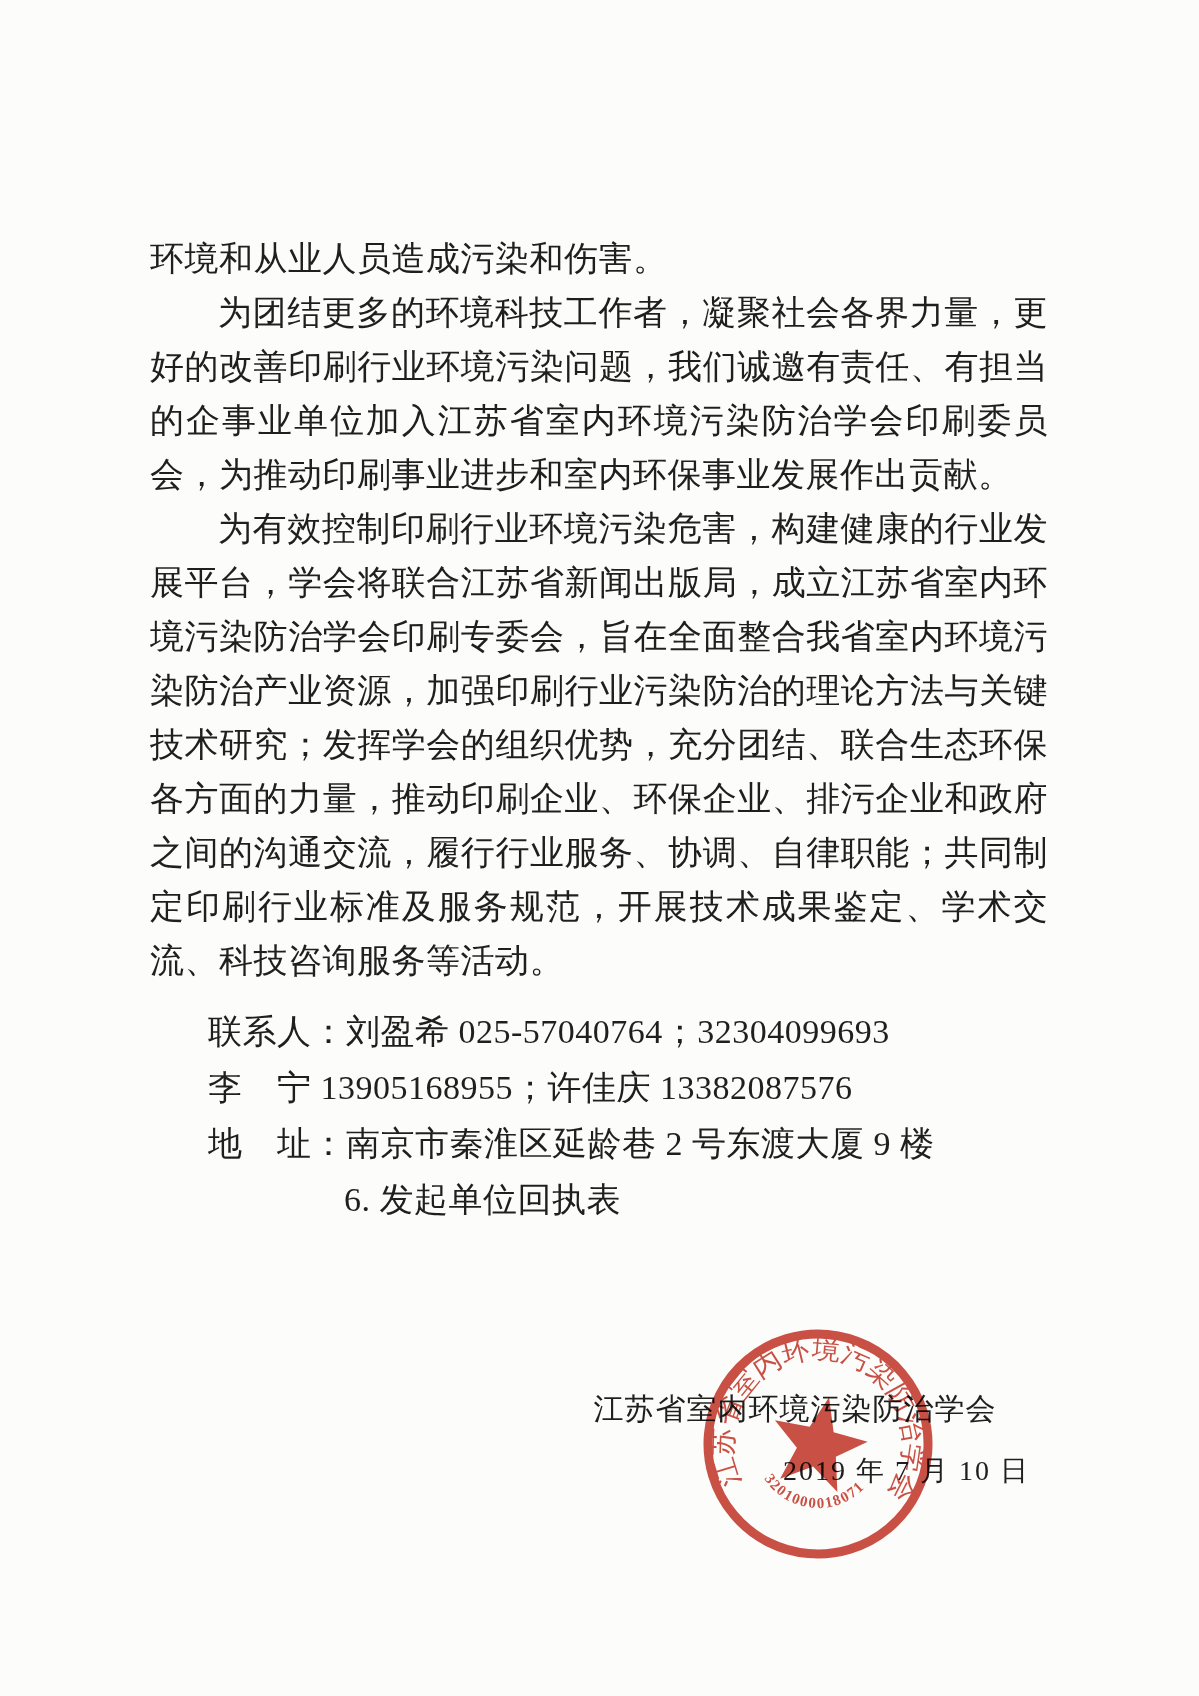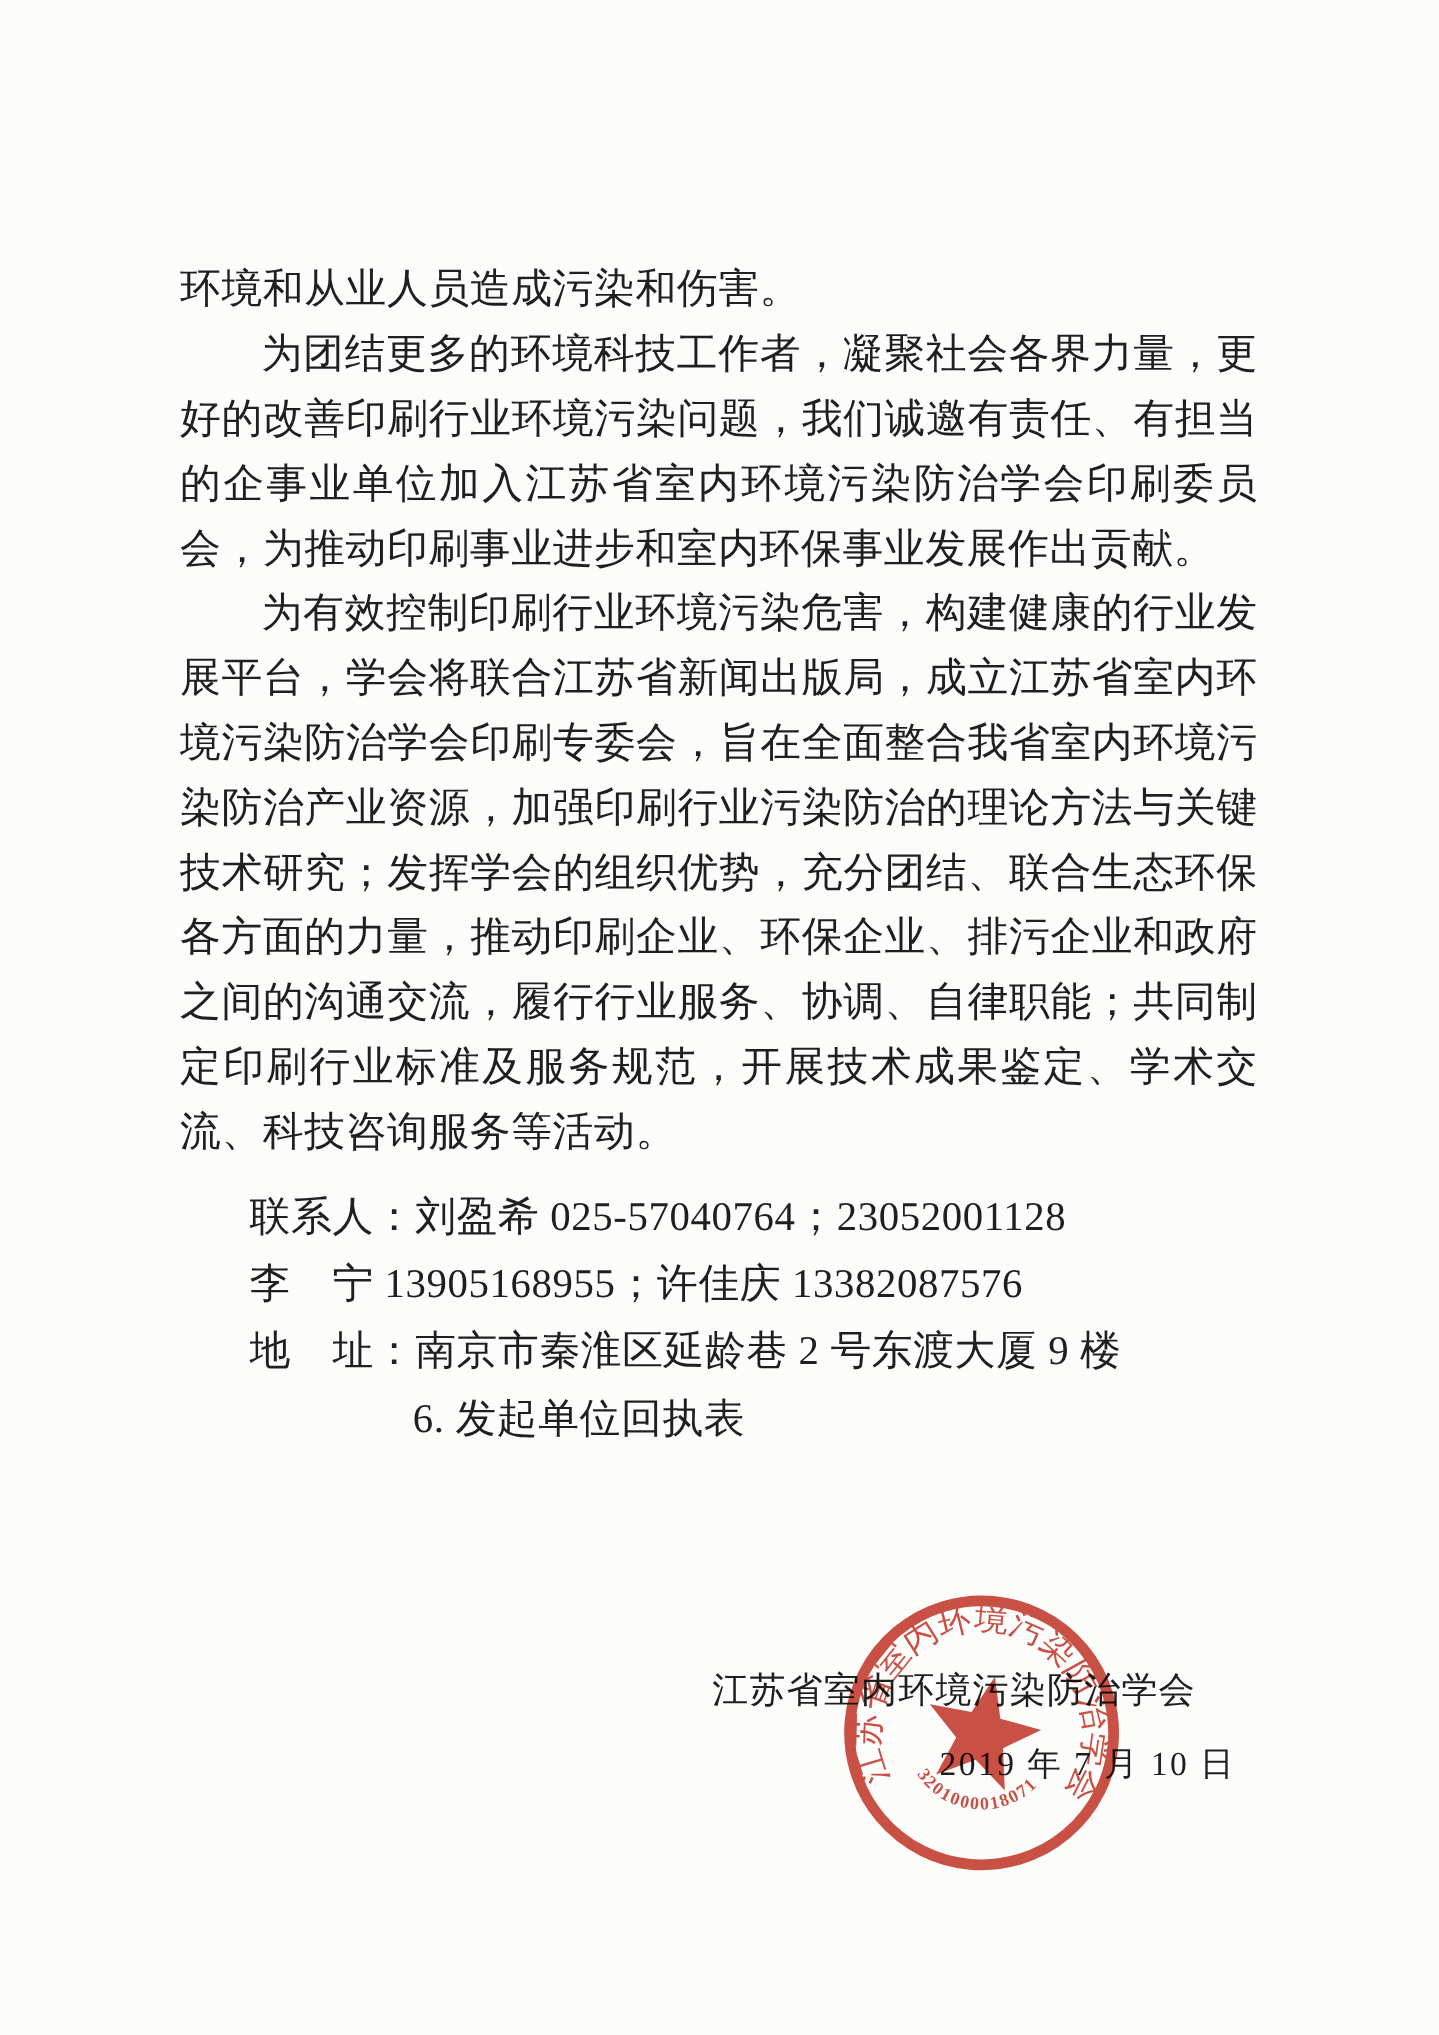--- a/index.html
+++ b/index.html
@@ -8,21 +8,21 @@
     height: 1696px;
     position: relative;
     background: #fcfcfb;
     font-family: "Liberation Serif", serif;
     color: #1f1f1f;
     overflow: hidden;
   }
   .letter-body {
     position: absolute;
     left: 150px;
-    top: 215px;
+    top: 232px;
     width: 898px;
   }
   .para {
     margin: 0;
     font-size: 34px;
     line-height: 54px;
     text-align: justify;
     text-justify: inter-ideograph;
     letter-spacing: 0.5px;
   }
@@ -77,21 +77,21 @@
 </style>
 </head>
 <body>
 
 <div class="letter-body">
   <p class="para">环境和从业人员造成污染和伤害。</p>
   <p class="para indent">为团结更多的环境科技工作者，凝聚社会各界力量，更好的改善印刷行业环境污染问题，我们诚邀有责任、有担当的企事业单位加入江苏省室内环境污染防治学会印刷委员会，为推动印刷事业进步和室内环保事业发展作出贡献。</p>
   <p class="para indent">为有效控制印刷行业环境污染危害，构建健康的行业发展平台，学会将联合江苏省新闻出版局，成立江苏省室内环境污染防治学会印刷专委会，旨在全面整合我省室内环境污染防治产业资源，加强印刷行业污染防治的理论方法与关键技术研究；发挥学会的组织优势，充分团结、联合生态环保各方面的力量，推动印刷企业、环保企业、排污企业和政府之间的沟通交流，履行行业服务、协调、自律职能；共同制定印刷行业标准及服务规范，开展技术成果鉴定、学术交流、科技咨询服务等活动。</p>
 
   <div class="contact-block">
-    <div class="contact-line">联系人：刘盈希 025-57040764；23052001128</div>
+    <div class="contact-line">联系人：刘盈希 025-57040764；32304099693</div>
     <div class="contact-line row-li">李　宁 13905168955；许佳庆 13382087576</div>
     <div class="contact-line">地　址：南京市秦淮区延龄巷 2 号东渡大厦 9 楼</div>
     <div class="contact-line row-att2">6. 发起单位回执表</div>
   </div>
 </div>
 
 <div class="signature-block">
   <div class="signature-org">江苏省室内环境污染防治学会</div>
   <div class="signature-date">2019 年 7 月 10 日</div>
 </div>

